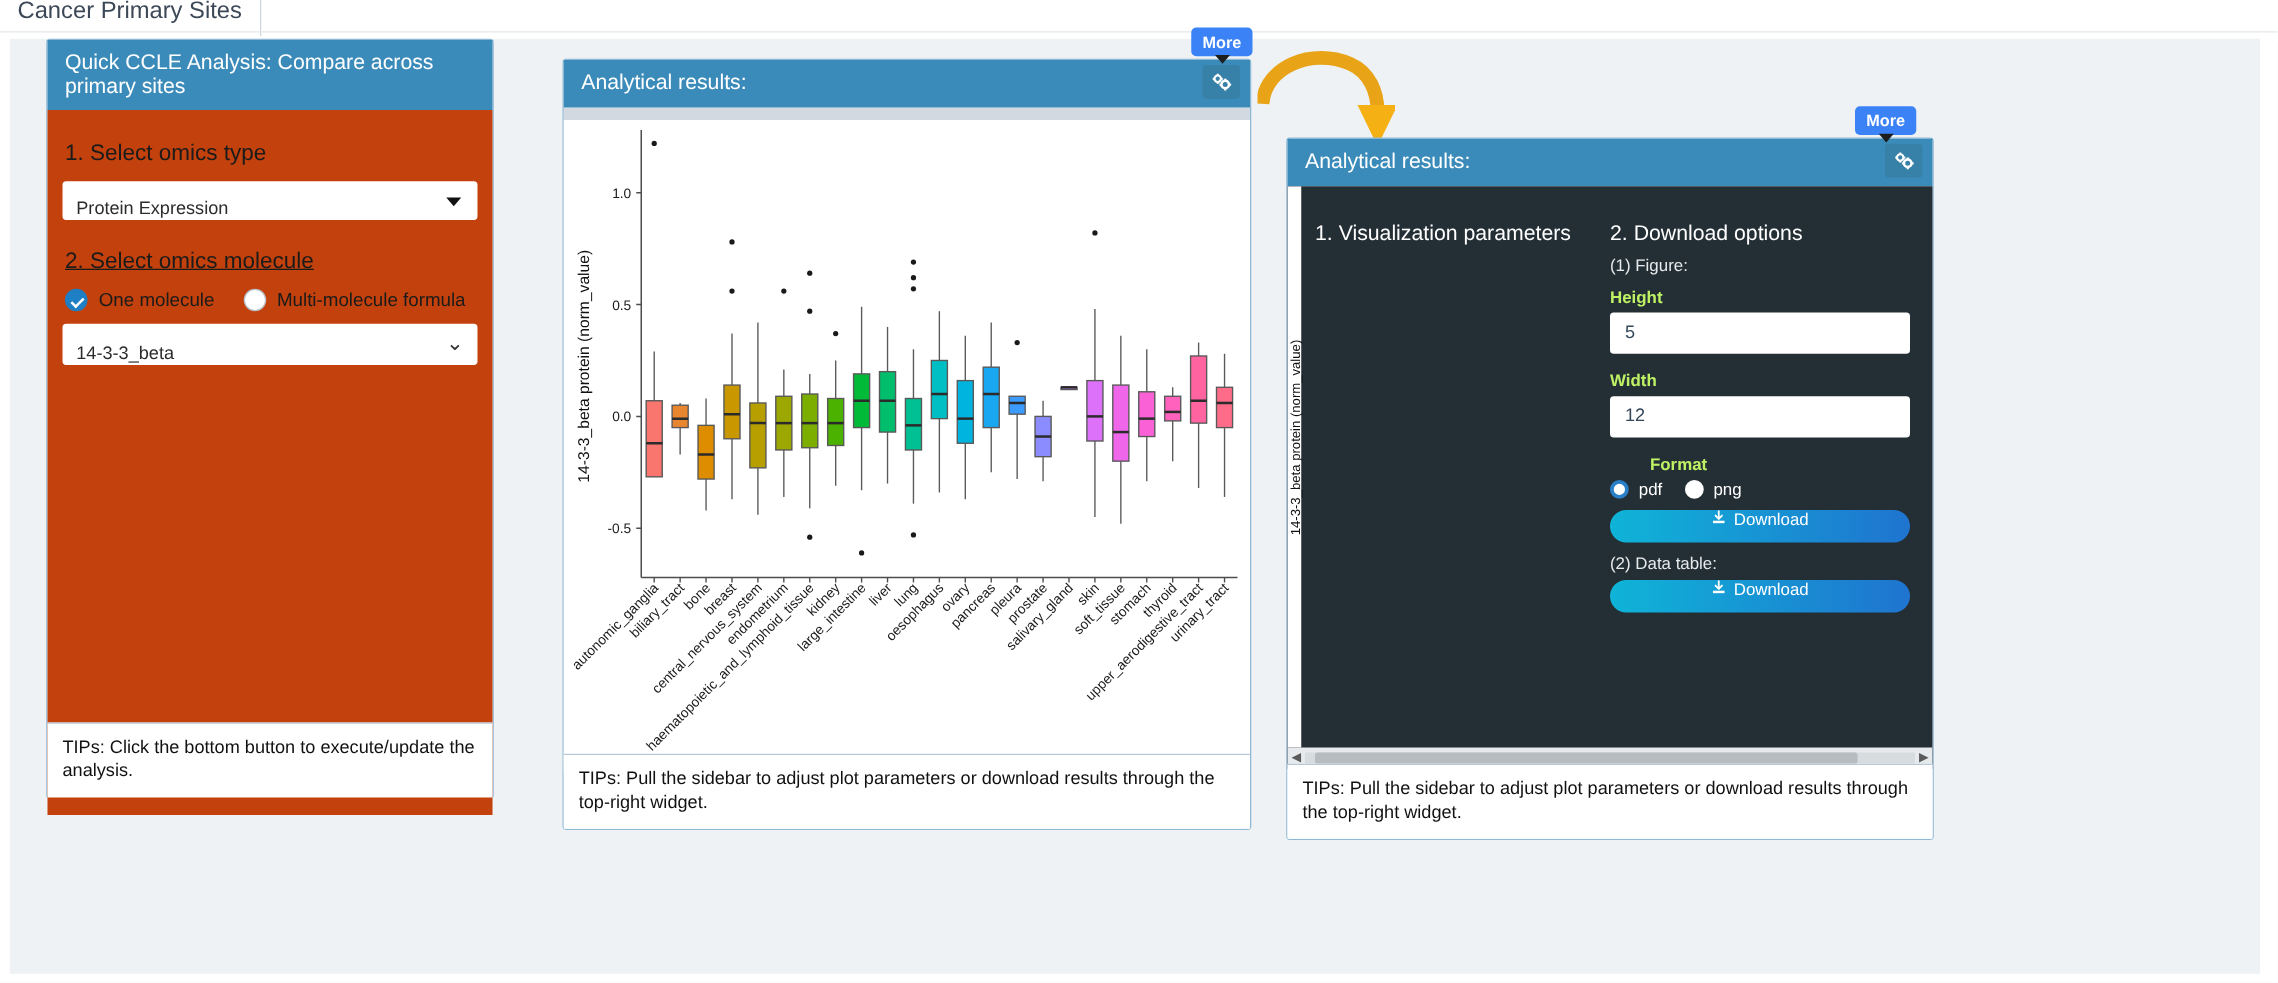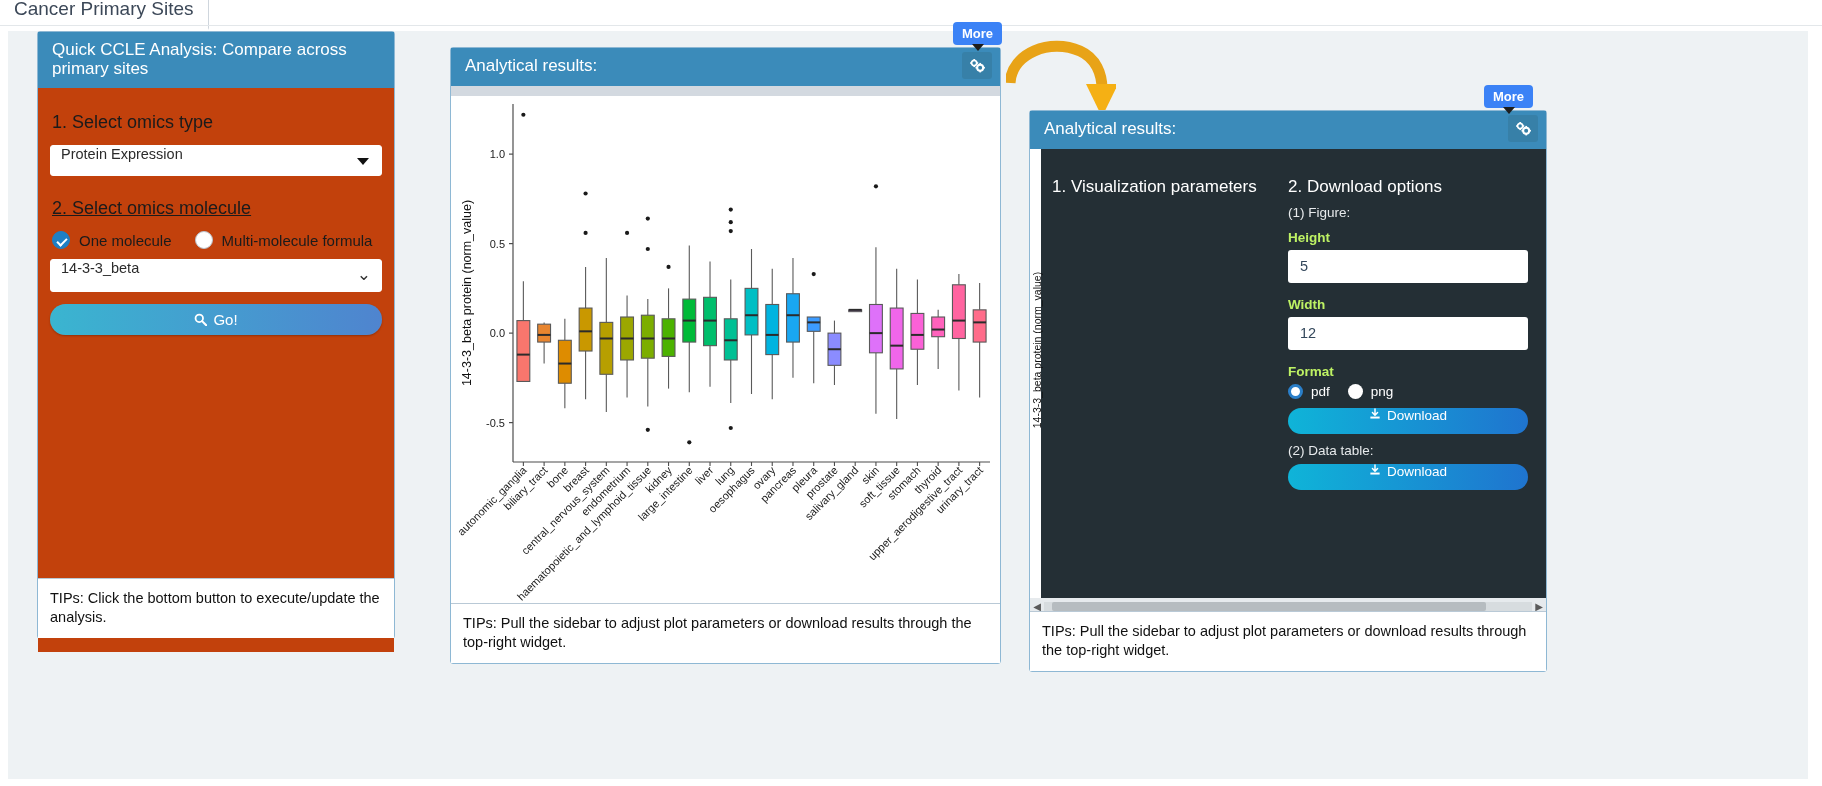--- a/index.html
+++ b/index.html
@@ -64,21 +64,21 @@
     height: 564px;
   }
   .step-title {
     font-size: 18px; color: #1b1b1b; margin: 8px 0 12px 2px;
   }
   .fake-select {
     background: #ffffff;
     border: 1px solid #ffffff;
     border-radius: 3px;
     height: 31px;
-    display: flex; align-items: flex-start;
+    display: flex; align-items: flex-end;
     padding: 0 10px;
     font-size: 14.5px; color: #2b2b2b;
     position: relative;
     margin-bottom: 6px;
   }
   .fake-select .caret-dn {
     position: absolute; right: 12px; top: 12px;
     width: 0; height: 0;
     border-left: 6px solid transparent;
     border-right: 6px solid transparent;
@@ -232,29 +232,20 @@
       <span class="radio-label">One molecule</span>
       <span class="radio-dot" style="margin-left:14px;"></span>
       <span class="radio-label">Multi-molecule formula</span>
     </div>
 
     <div class="fake-select" style="height:33px;margin-top:6px;">
       <span>14-3-3_beta</span>
       <span class="chev">⌄</span>
     </div>
 
-    <div class="go-btn">
-      <span>
-        <svg width="13" height="13" viewBox="0 0 16 16">
-          <circle cx="6.5" cy="6.5" r="4.6" fill="none" stroke="#fff" stroke-width="2.2"></circle>
-          <line x1="10" y1="10" x2="15" y2="15" stroke="#fff" stroke-width="2.6" stroke-linecap="round"></line>
-        </svg>
-      </span>
-      <span>Go!</span>
-    </div>
   </div>
 
   <div class="tips-bar">
     <span>TIPs: Click the bottom button to execute/update the analysis.</span>
   </div>
 </div>
 
 <div class="panel" id="panel-mid">
   <div class="panel-head">
     <span>Analytical results:</span>
@@ -508,21 +499,21 @@
       <div class="dark-lab">Height</div>
       <div class="num-input">
         <span>5</span>
       </div>
 
       <div class="dark-lab" style="margin-top:14px;">Width</div>
       <div class="num-input">
         <span>12</span>
       </div>
 
-      <div class="dark-lab" style="margin-top:14px;">Format</div>
+      <div class="dark-lab" style="margin-top:14px;margin-left:32px;">Format</div>
       <div class="fmt-row">
         <span class="fmt-radio sel"></span>
         <span class="fmt-txt">pdf</span>
         <span class="fmt-radio" style="margin-left:10px;"></span>
         <span class="fmt-txt">png</span>
       </div>
 
       <div class="dl-btn" style="margin-top:9px;">
         <span>
           <svg width="12" height="12" viewBox="0 0 14 14">

